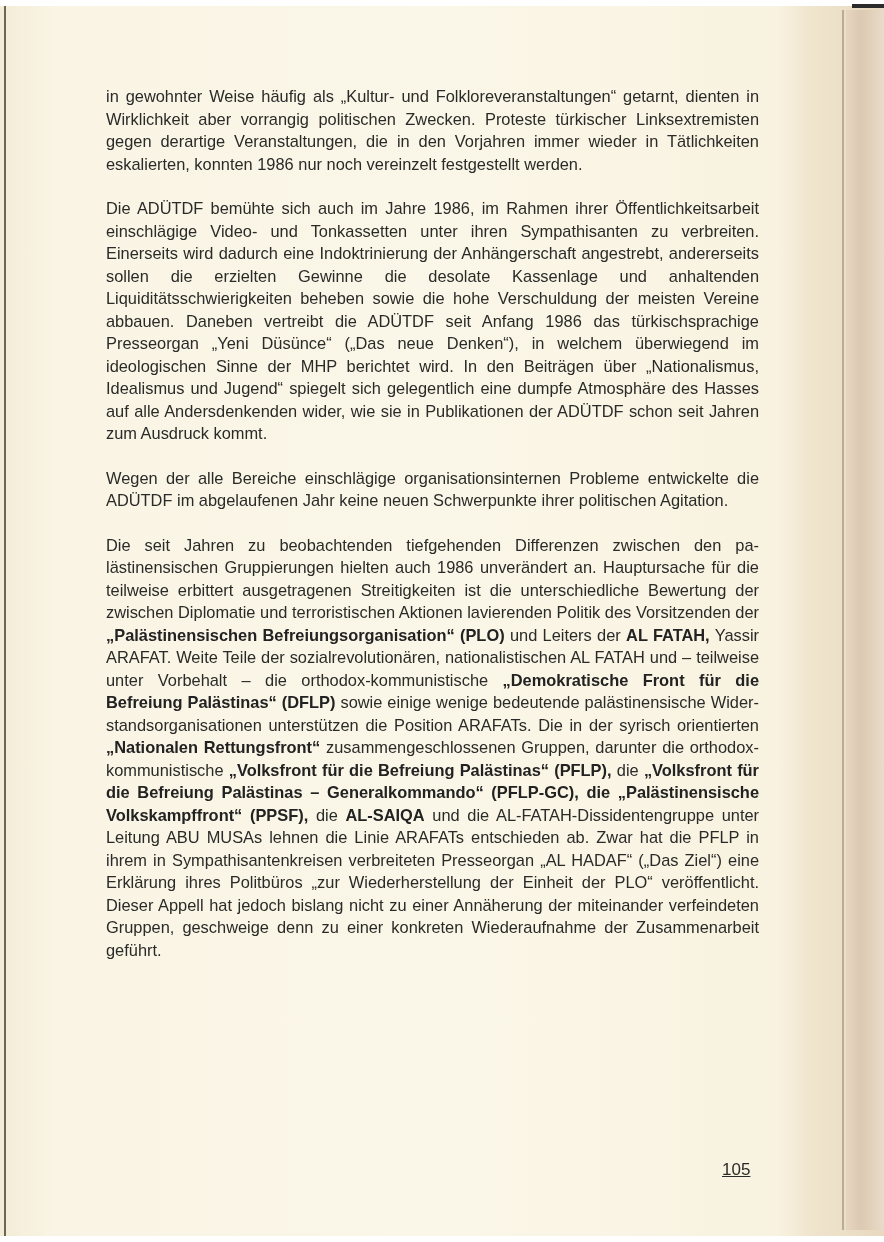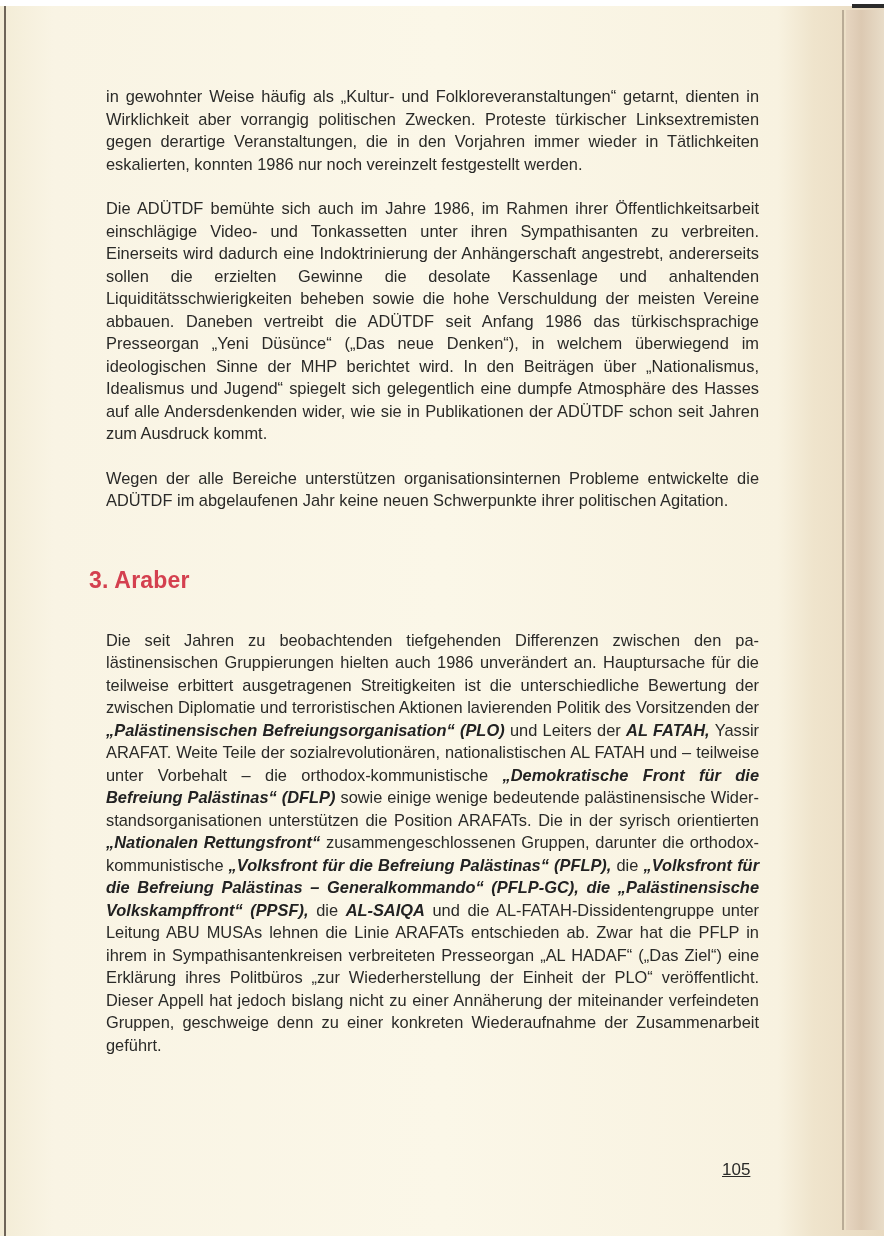--- a/index.html
+++ b/index.html
@@ -80,21 +80,20 @@
       line-height: 22.5px;
       text-align: justify;
     }
     .para {
       margin: 0 0 22px 17px;
       hyphens: manual;
     }
     .para b {
       font-weight: bold;
       color: #222;
-      font-style: italic;
     }
     .heading {
       color: #d4404f;
       font-weight: bold;
       font-size: 23px;
       line-height: 28px;
       margin: 54px 0 35px 0;
       letter-spacing: 0.2px;
     }
     .page-number {
@@ -114,22 +113,21 @@
   <div class="left-edge"></div>
   <div class="spine"></div>
   <div class="spine2"></div>
   <div class="corner-mark"></div>
   <div class="bottom-edge"></div>
 
   <div class="content">
     <div id="before-heading">
         <p class="para"><span>in gewohnter Weise häufig als „Kultur- und Folkloreveranstaltungen“ getarnt, dienten in Wirklichkeit aber vorrangig politischen Zwecken. Proteste türki­scher Linksextremisten gegen derartige Veranstaltungen, die in den Vorjahren immer wieder in Tätlichkeiten eskalierten, konnten 1986 nur noch vereinzelt festgestellt werden.</span></p>
         <p class="para"><span>Die ADÜTDF bemühte sich auch im Jahre 1986, im Rahmen ihrer Öffentlich­keitsarbeit einschlägige Video- und Tonkassetten unter ihren Sympathisanten zu verbreiten. Einerseits wird dadurch eine Indoktrinierung der Anhänger­schaft angestrebt, andererseits sollen die erzielten Gewinne die desolate Kas­senlage und anhaltenden Liquiditätsschwierigkeiten beheben sowie die hohe Verschuldung der meisten Vereine abbauen. Daneben vertreibt die ADÜTDF seit Anfang 1986 das türkischsprachige Presseorgan „Yeni Düsünce“ („Das neue Denken“), in welchem überwiegend im ideologischen Sinne der MHP be­richtet wird. In den Beiträgen über „Nationalismus, Idealismus und Jugend“ spiegelt sich gelegentlich eine dumpfe Atmosphäre des Hasses auf alle An­dersdenkenden wider, wie sie in Publikationen der ADÜTDF schon seit Jahren zum Ausdruck kommt.</span></p>
-        <p class="para"><span>Wegen der alle Bereiche unterstützen organisationsinternen Probleme ent­wickelte die ADÜTDF im abgelaufenen Jahr keine neuen Schwerpunkte ihrer politischen Agitation.</span></p>
+        <p class="para"><span>Wegen der alle Bereiche einschlägige organisationsinternen Probleme ent­wickelte die ADÜTDF im abgelaufenen Jahr keine neuen Schwerpunkte ihrer politischen Agitation.</span></p>
       </div>
-    <h2 class="heading">3. Araber</h2>
     <div id="after-heading">
         <p class="para"><span>Die seit Jahren zu beobachtenden tiefgehenden Differenzen zwischen den pa­lästinensischen Gruppierungen hielten auch 1986 unverändert an. Hauptursa­che für die teilweise erbittert ausgetragenen Streitigkeiten ist die unterschied­liche Bewertung der zwischen Diplomatie und terroristischen Aktionen lavie­renden Politik des Vorsitzenden der </span><b>„Palästinensischen Befreiungsorganisa­tion“ (PLO)</b><span> und Leiters der </span><b>AL FATAH,</b><span> Yassir ARAFAT. Weite Teile der sozial­revolutionären, nationalistischen AL FATAH und – teilweise unter Vorbehalt – die orthodox-kommunistische </span><b>„Demokratische Front für die Befreiung Palä­stinas“ (DFLP)</b><span> sowie einige wenige bedeutende palästinensische Wider­standsorganisationen unterstützen die Position ARAFATs. Die in der syrisch orientierten </span><b>„Nationalen Rettungsfront“</b><span> zusammengeschlossenen Gruppen, darunter die orthodox-kommunistische </span><b>„Volksfront für die Befreiung Palästi­nas“ (PFLP),</b><span> die </span><b>„Volksfront für die Befreiung Palästinas – Generalkomman­do“ (PFLP-GC), die „Palästinensische Volkskampffront“ (PPSF),</b><span> die </span><b>AL-SAI­QA</b><span> und die AL-FATAH-Dissidentengruppe unter Leitung ABU MUSAs lehnen die Linie ARAFATs entschieden ab. Zwar hat die PFLP in ihrem in Sympathi­santenkreisen verbreiteten Presseorgan „AL HADAF“ („Das Ziel“) eine Erklä­rung ihres Politbüros „zur Wiederherstellung der Einheit der PLO“ veröffent­licht. Dieser Appell hat jedoch bislang nicht zu einer Annäherung der miteinan­der verfeindeten Gruppen, geschweige denn zu einer konkreten Wiederauf­nahme der Zusammenarbeit geführt.</span></p>
       </div>
   </div>
 
   <div class="page-number">105</div>
 </div>
 
 </body></html>

